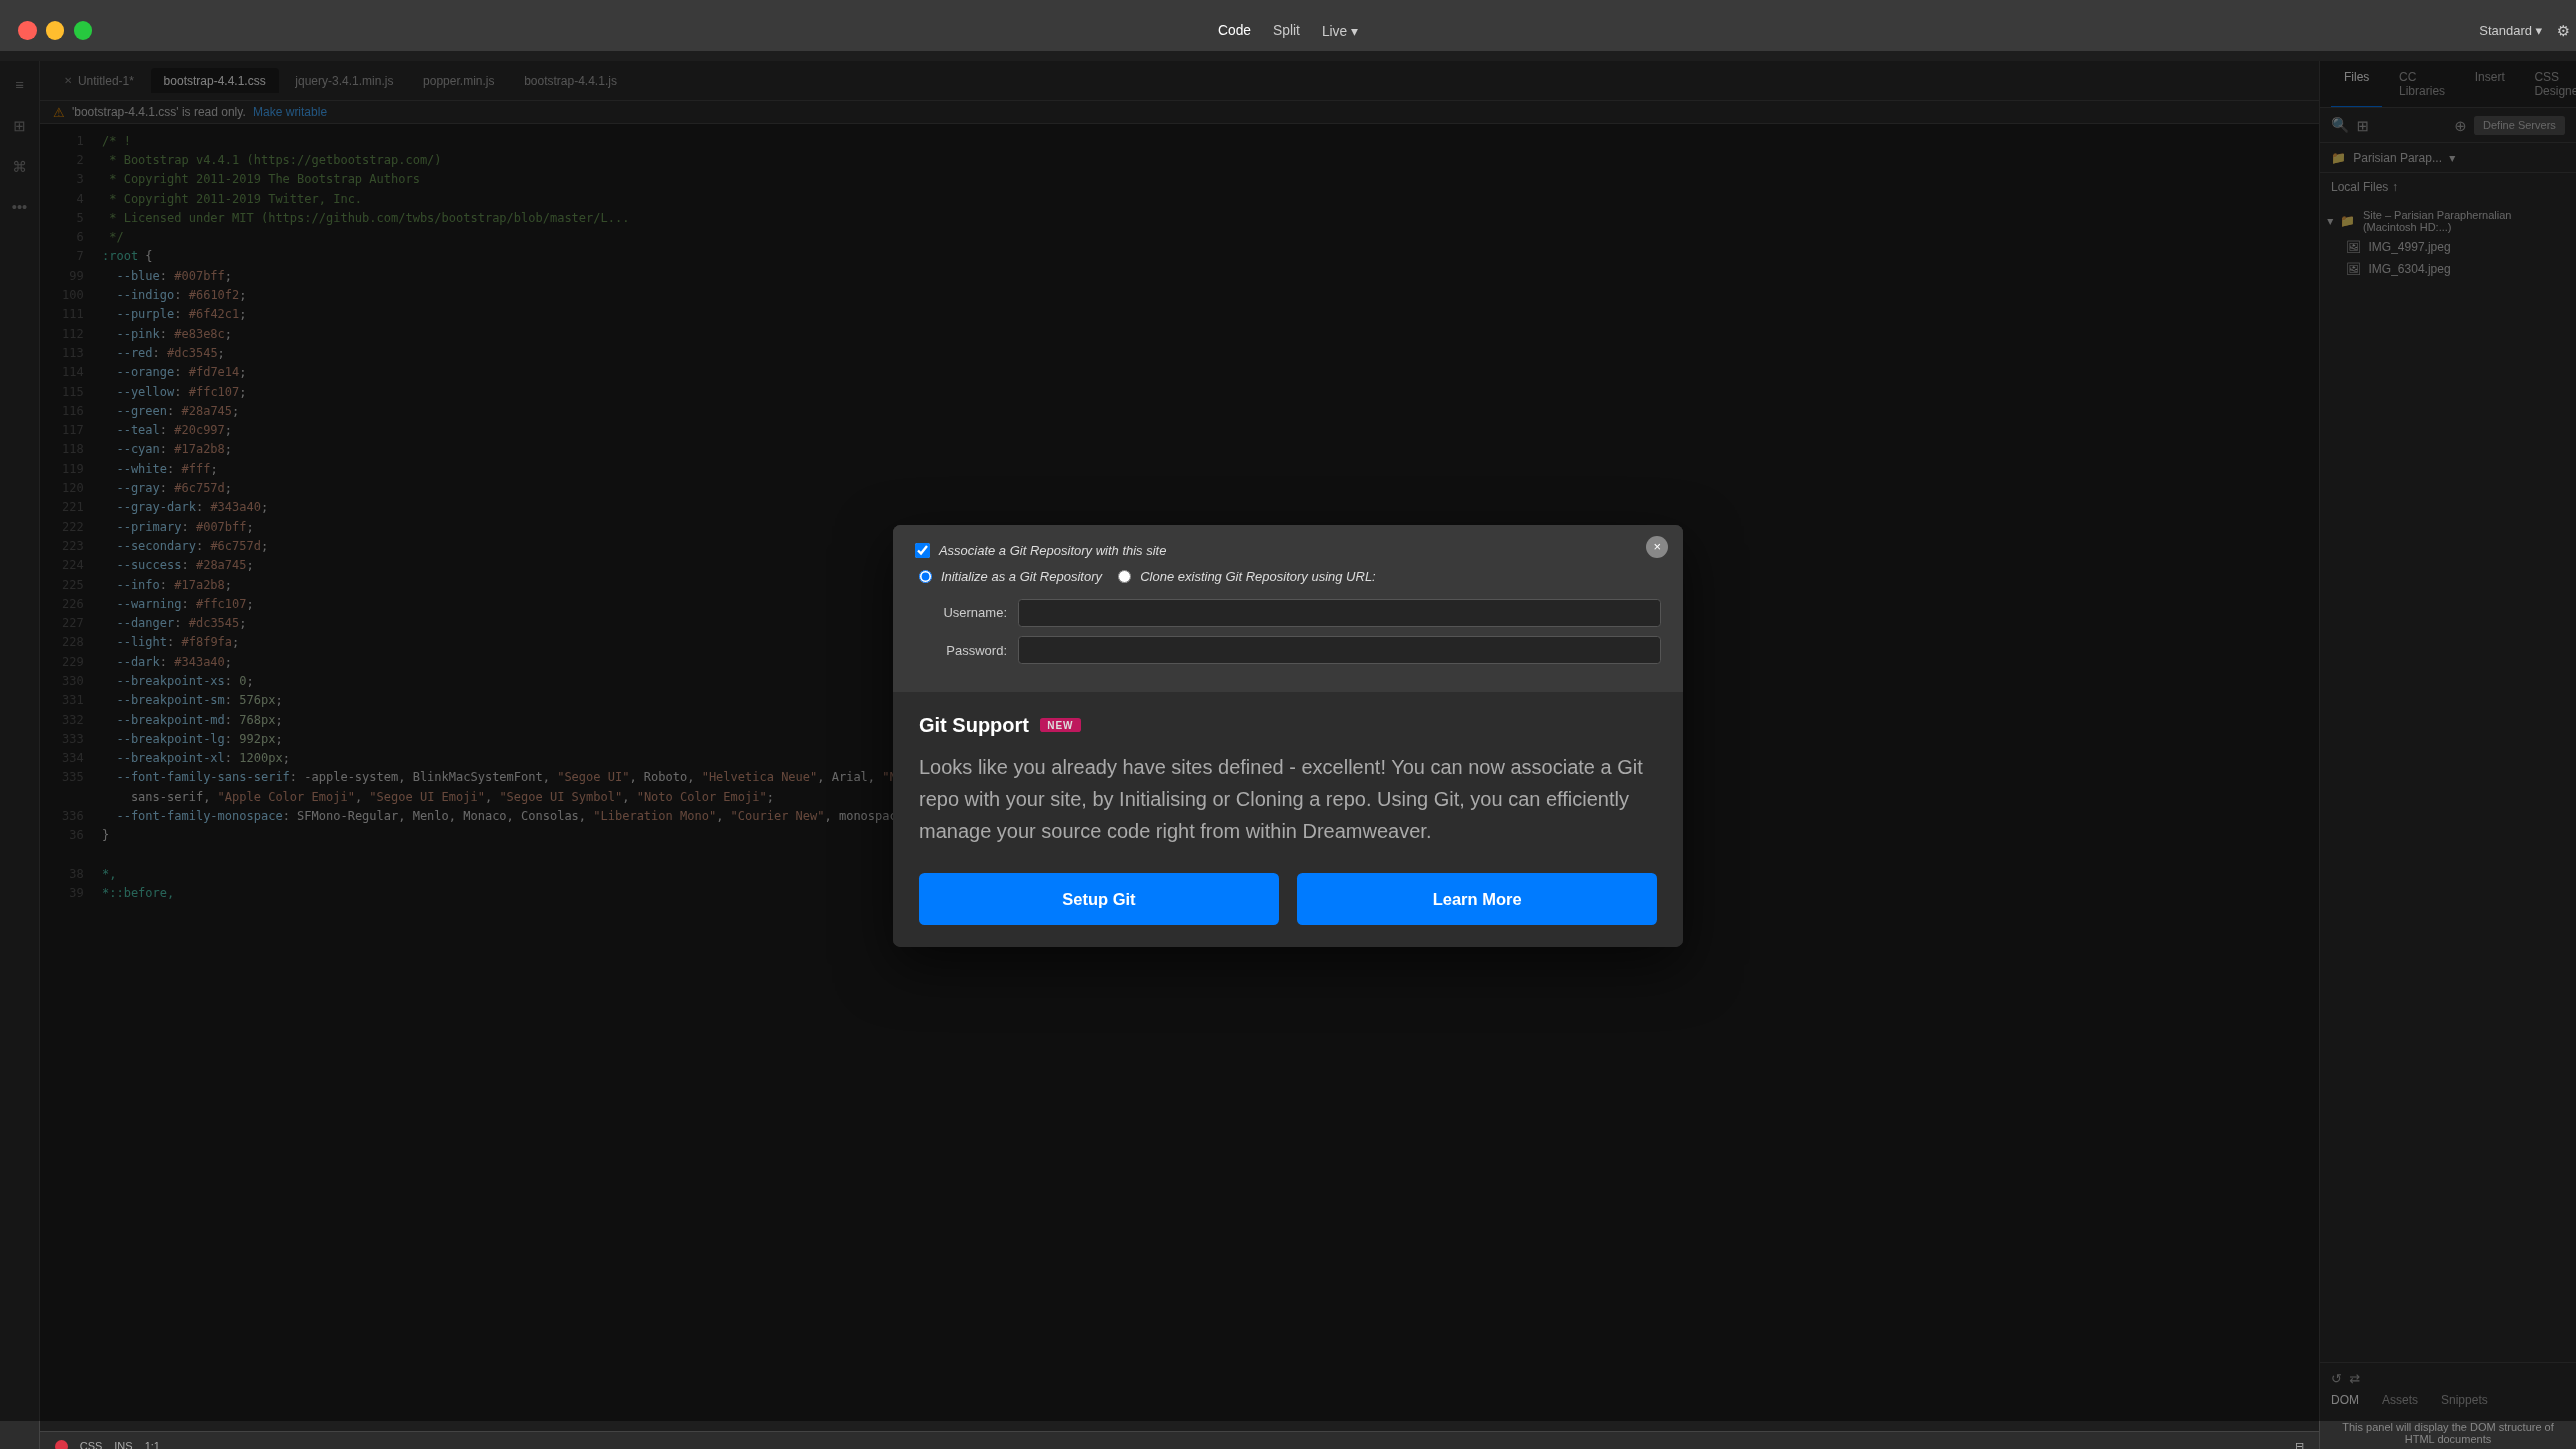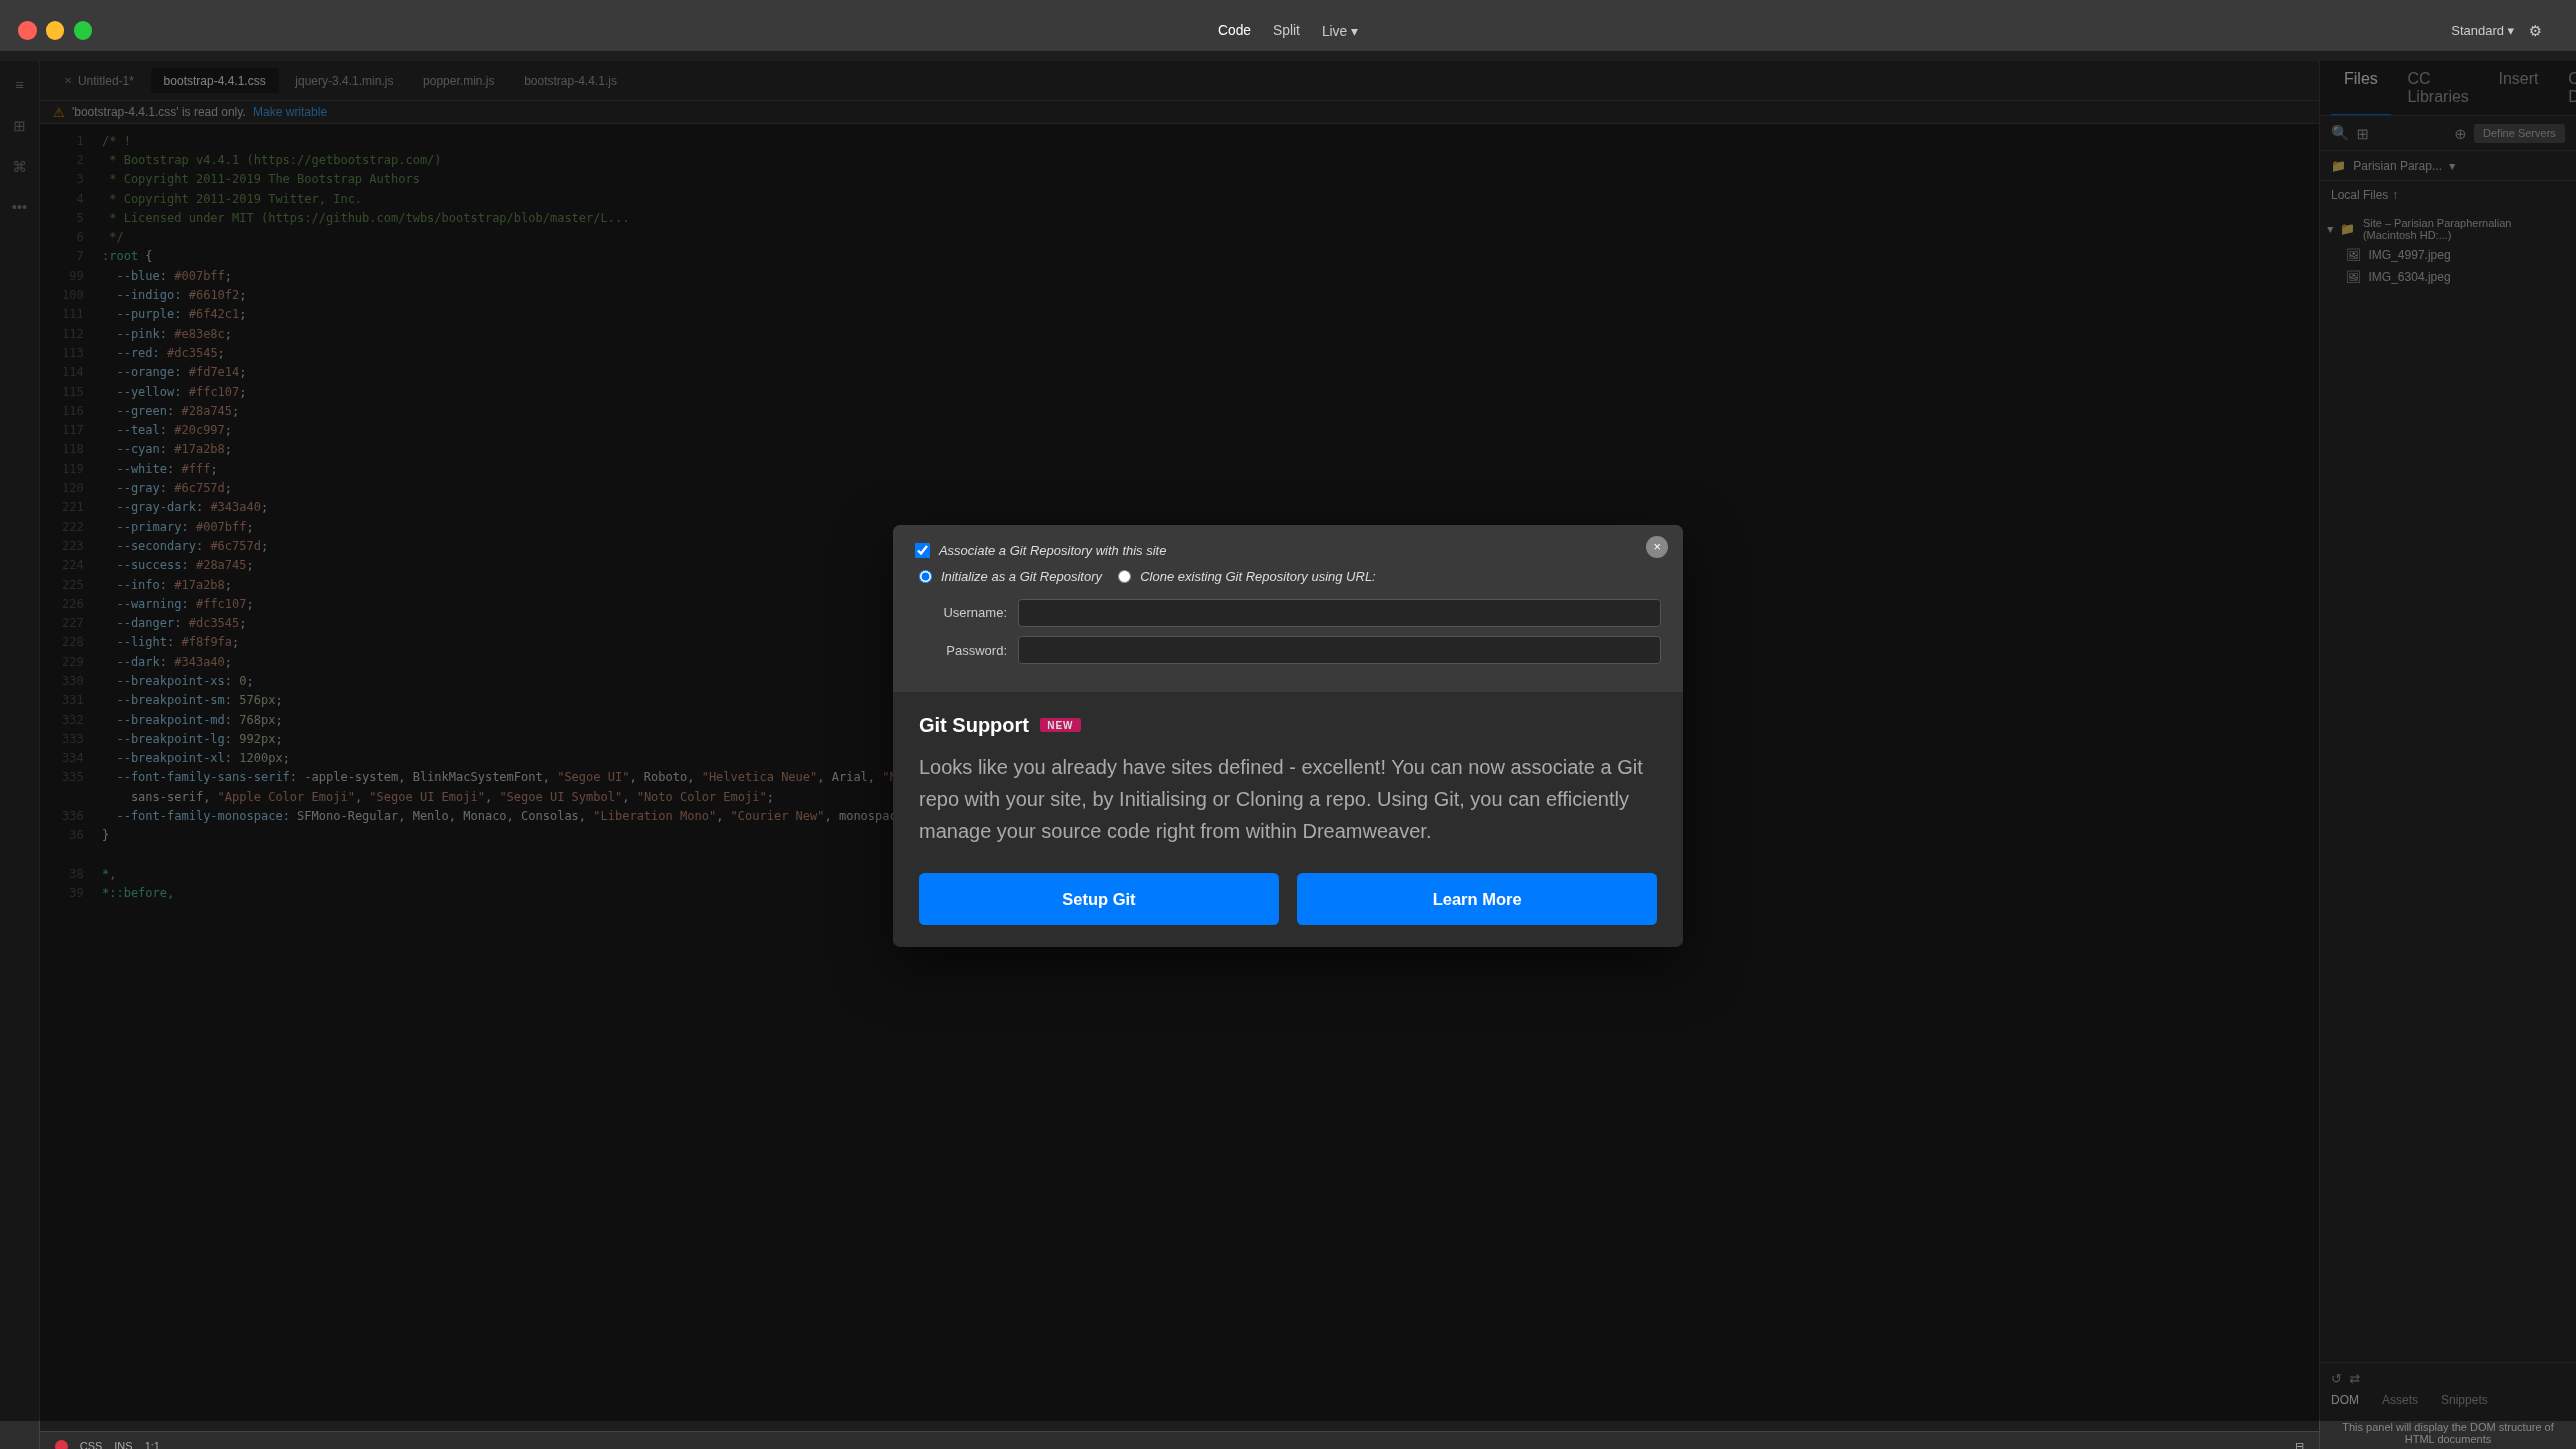--- a/index.html
+++ b/index.html
@@ -39,21 +39,21 @@
       left: 50%;
       transform: translateX(-50%);
       display: flex;
       align-items: center;
       gap: 22px;
       color: #ccc;
       font-size: 14.7px;
     }
     .title-right {
       position: absolute;
-      right: 34px;
+      right: 6px;
       display: flex;
       align-items: center;
       gap: 14.7px;
       color: #ccc;
       font-size: 13px;
     }
 
     
     .app-body {
       display: flex;
@@ -197,21 +197,21 @@
     }
     .right-panel-tabs {
       display: flex;
       background: #252525;
       border-bottom: 0.9px solid #444;
       padding: 0 11px;
       gap: 3.7px;
     }
     .rp-tab {
       padding: 9.2px 13px;
-      font-size: 16px;
+      font-size: 12px;
       color: #aaa;
       cursor: pointer;
     }
     .rp-tab.active {
       color: #fff;
       border-bottom: 1.8px solid #007bff;
     }
     .right-panel-toolbar {
       display: flex;
       align-items: center;

